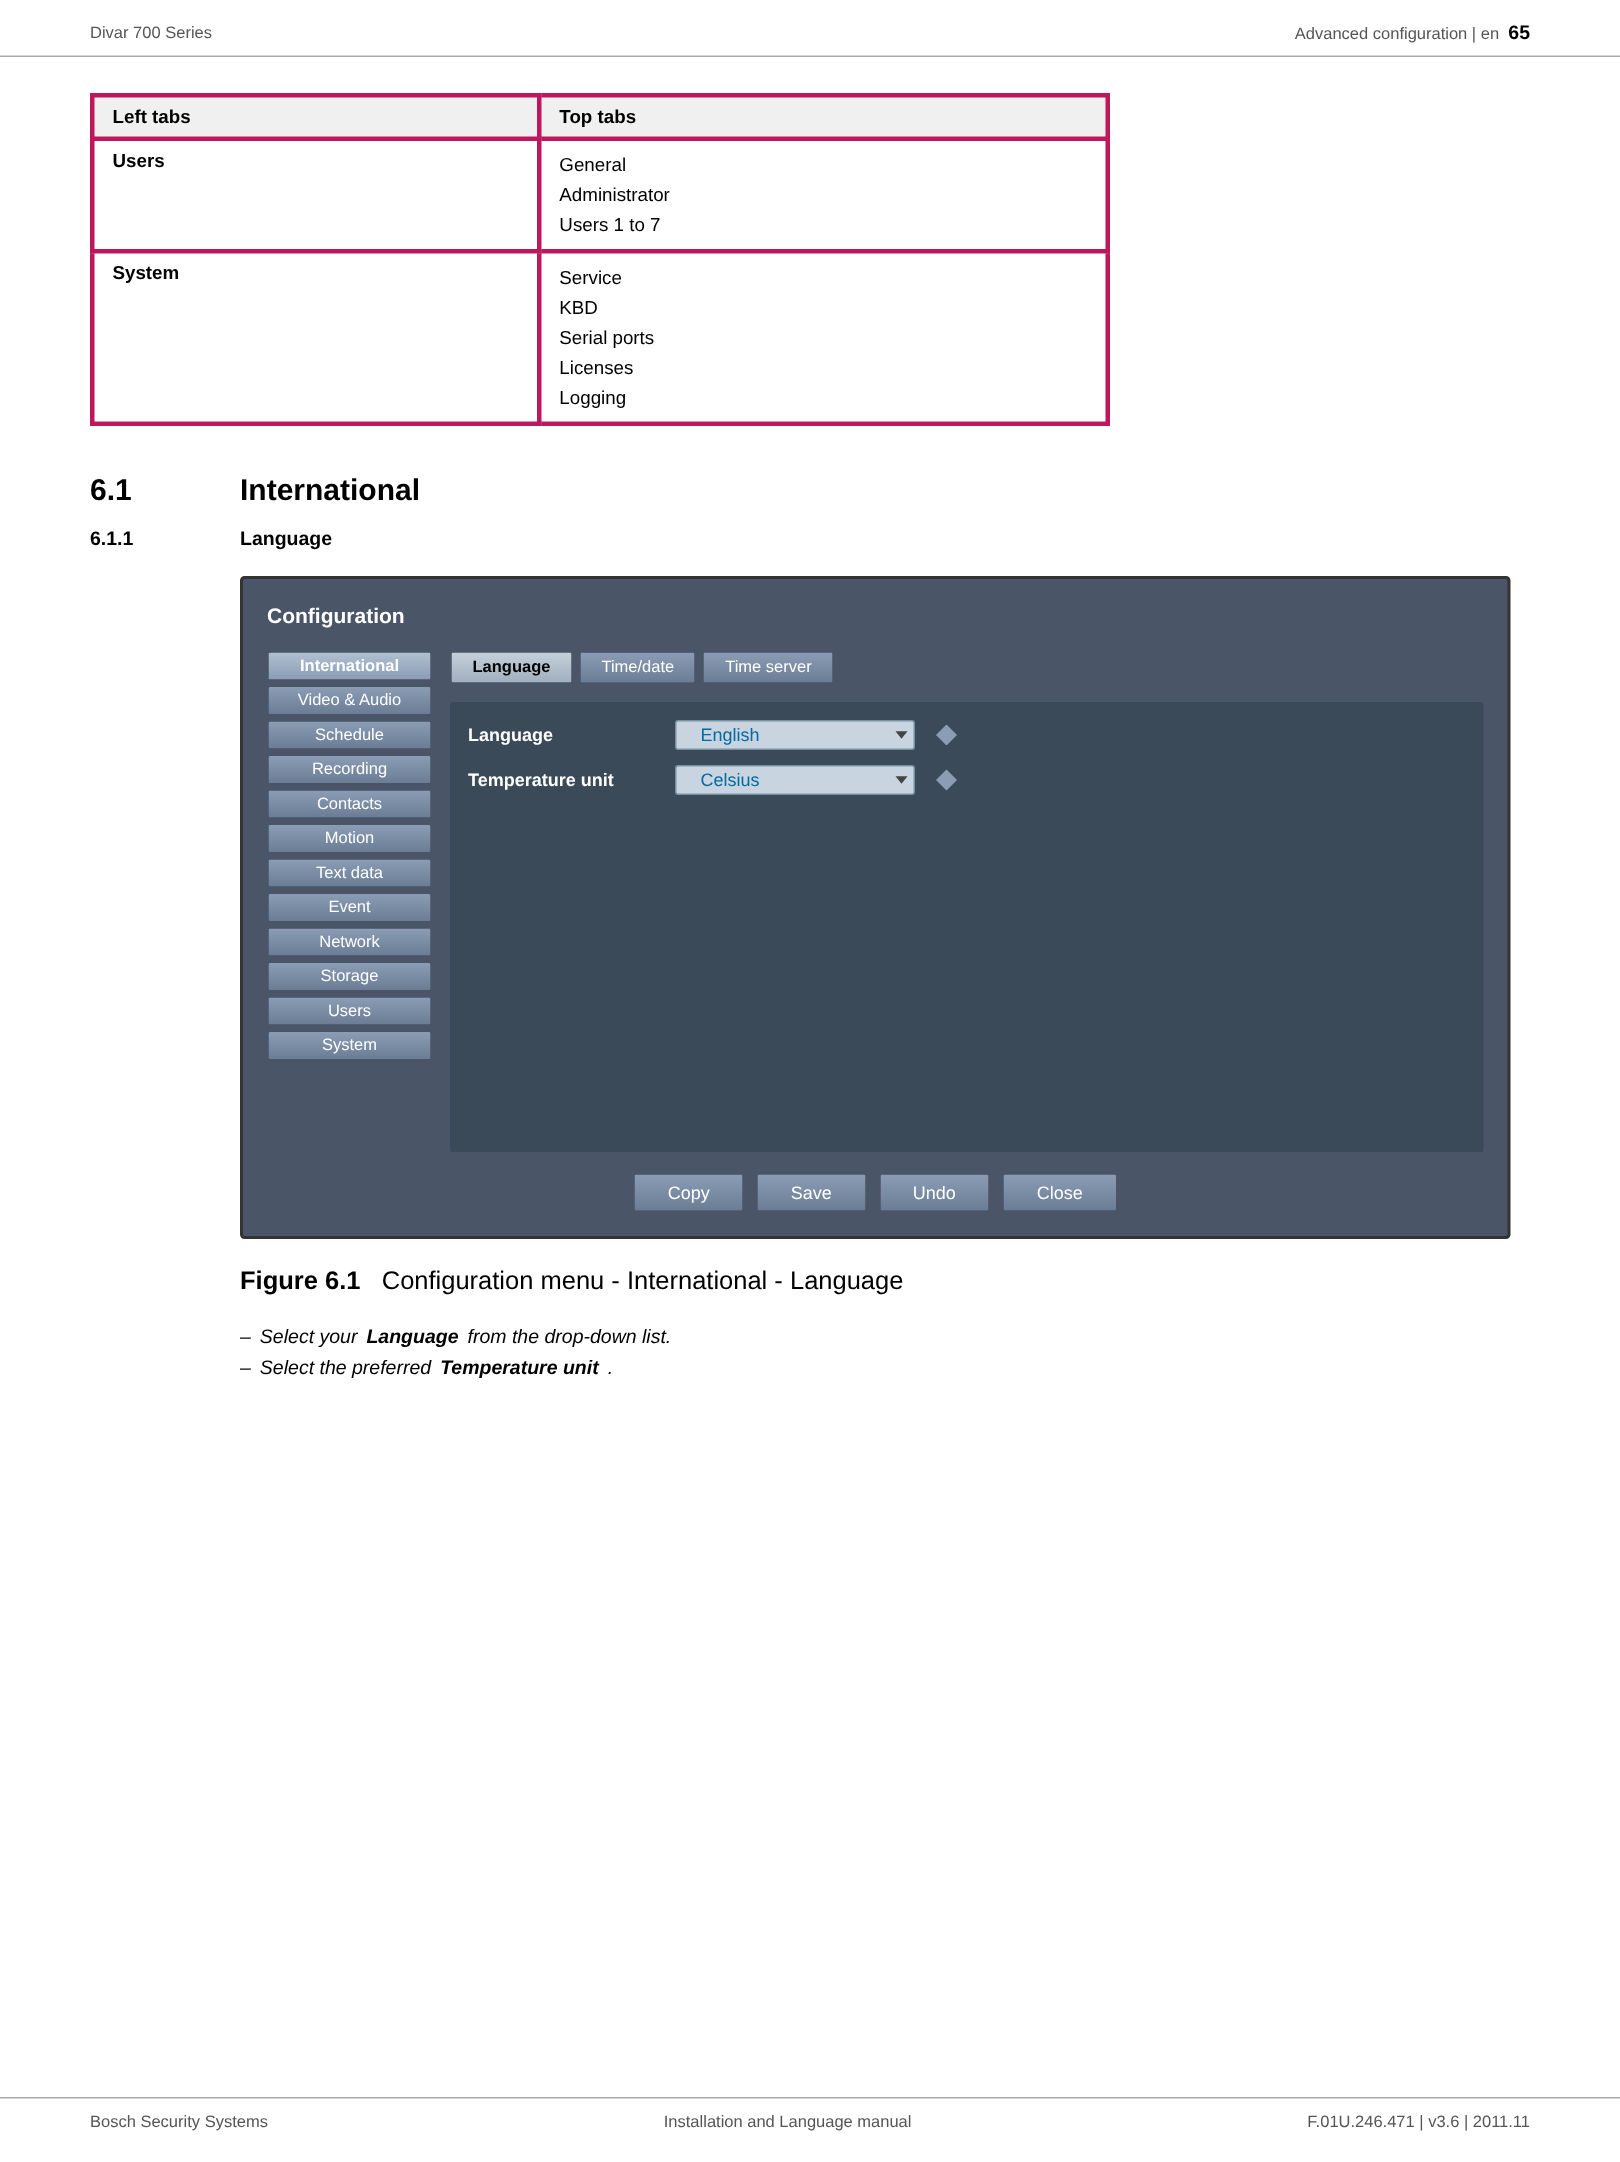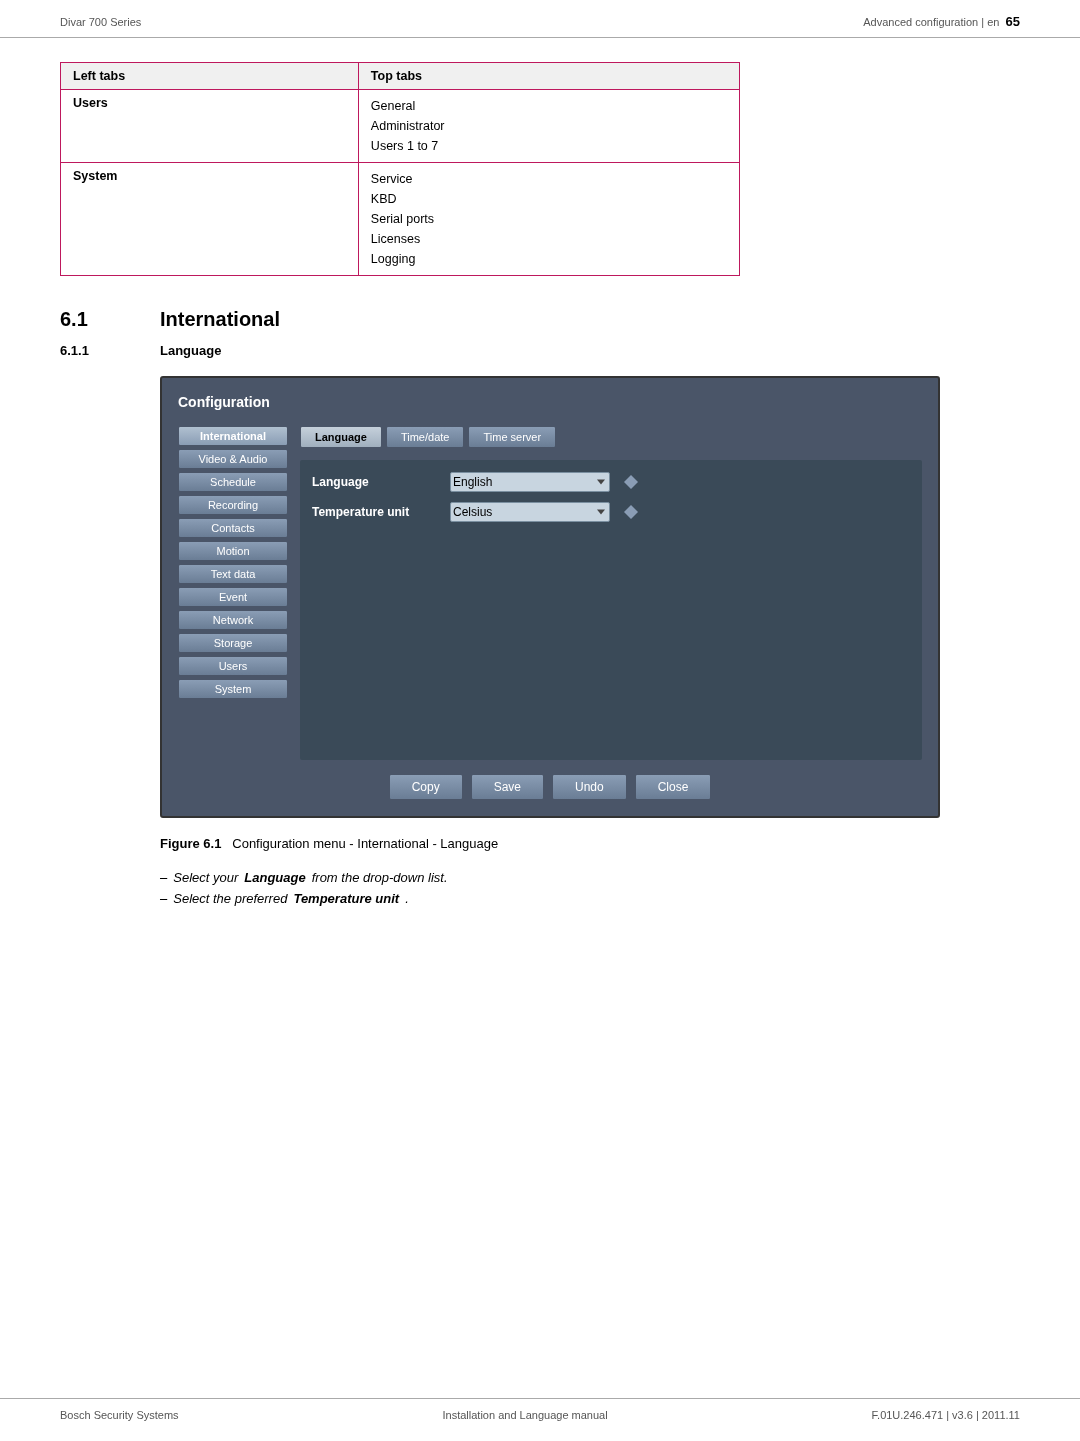--- a/index.html
+++ b/index.html
@@ -34,21 +34,21 @@
       padding: 24px 60px 60px 60px;
     }
 
     
     .doc-table {
       border-collapse: collapse;
       width: 680px;
       margin-bottom: 32px;
     }
     .doc-table th, .doc-table td {
-      border: 1px solid #be185d;
+      border: 3px solid #be185d;
       padding: 6px 12px;
       vertical-align: top;
       font-size: 12.5px;
     }
     .doc-table th {
       background: #f0f0f0;
       font-weight: bold;
       text-align: left;
     }
     .doc-table td.bold-label {
@@ -98,21 +98,21 @@
       font-weight: bold;
       color: #000;
     }
 
     
     .config-box {
       background: #4a5568;
       border: 2px solid #333;
       border-radius: 3px;
       padding: 16px;
-      width: 780px;
+      width: 847px;
       margin-left: 100px;
       margin-bottom: 18px;
     }
     .config-title {
       color: #fff;
       font-weight: bold;
       font-size: 14px;
       margin-bottom: 16px;
     }
 
@@ -196,23 +196,23 @@
     }
     .config-form-label.bold {
       font-weight: bold;
     }
 
     
     .config-dropdown {
       background: #c8d5e0;
       border: 1px solid #7a8fa0;
       border-radius: 2px;
-      padding: 2px 20px 2px 2px;
+      padding: 2px 20px 2px 16px;
       font-size: 12px;
-      color: #000000;
+      color: #0369a1;
       position: relative;
       display: inline-flex;
       align-items: center;
       min-width: 160px;
       cursor: pointer;
     }
     .config-dropdown-arrow {
       position: absolute;
       right: 4px;
       top: 50%;
@@ -249,21 +249,21 @@
       color: #fff;
       font-size: 12px;
       padding: 5px 22px;
       cursor: pointer;
       min-width: 70px;
       text-align: center;
     }
 
     
     .figure-caption {
-      font-size: 13px;
+      font-size: 17px;
       color: #000;
       margin-left: 100px;
       margin-bottom: 16px;
     }
     .figure-caption strong {
       font-weight: bold;
     }
 
     
     .instructions {

